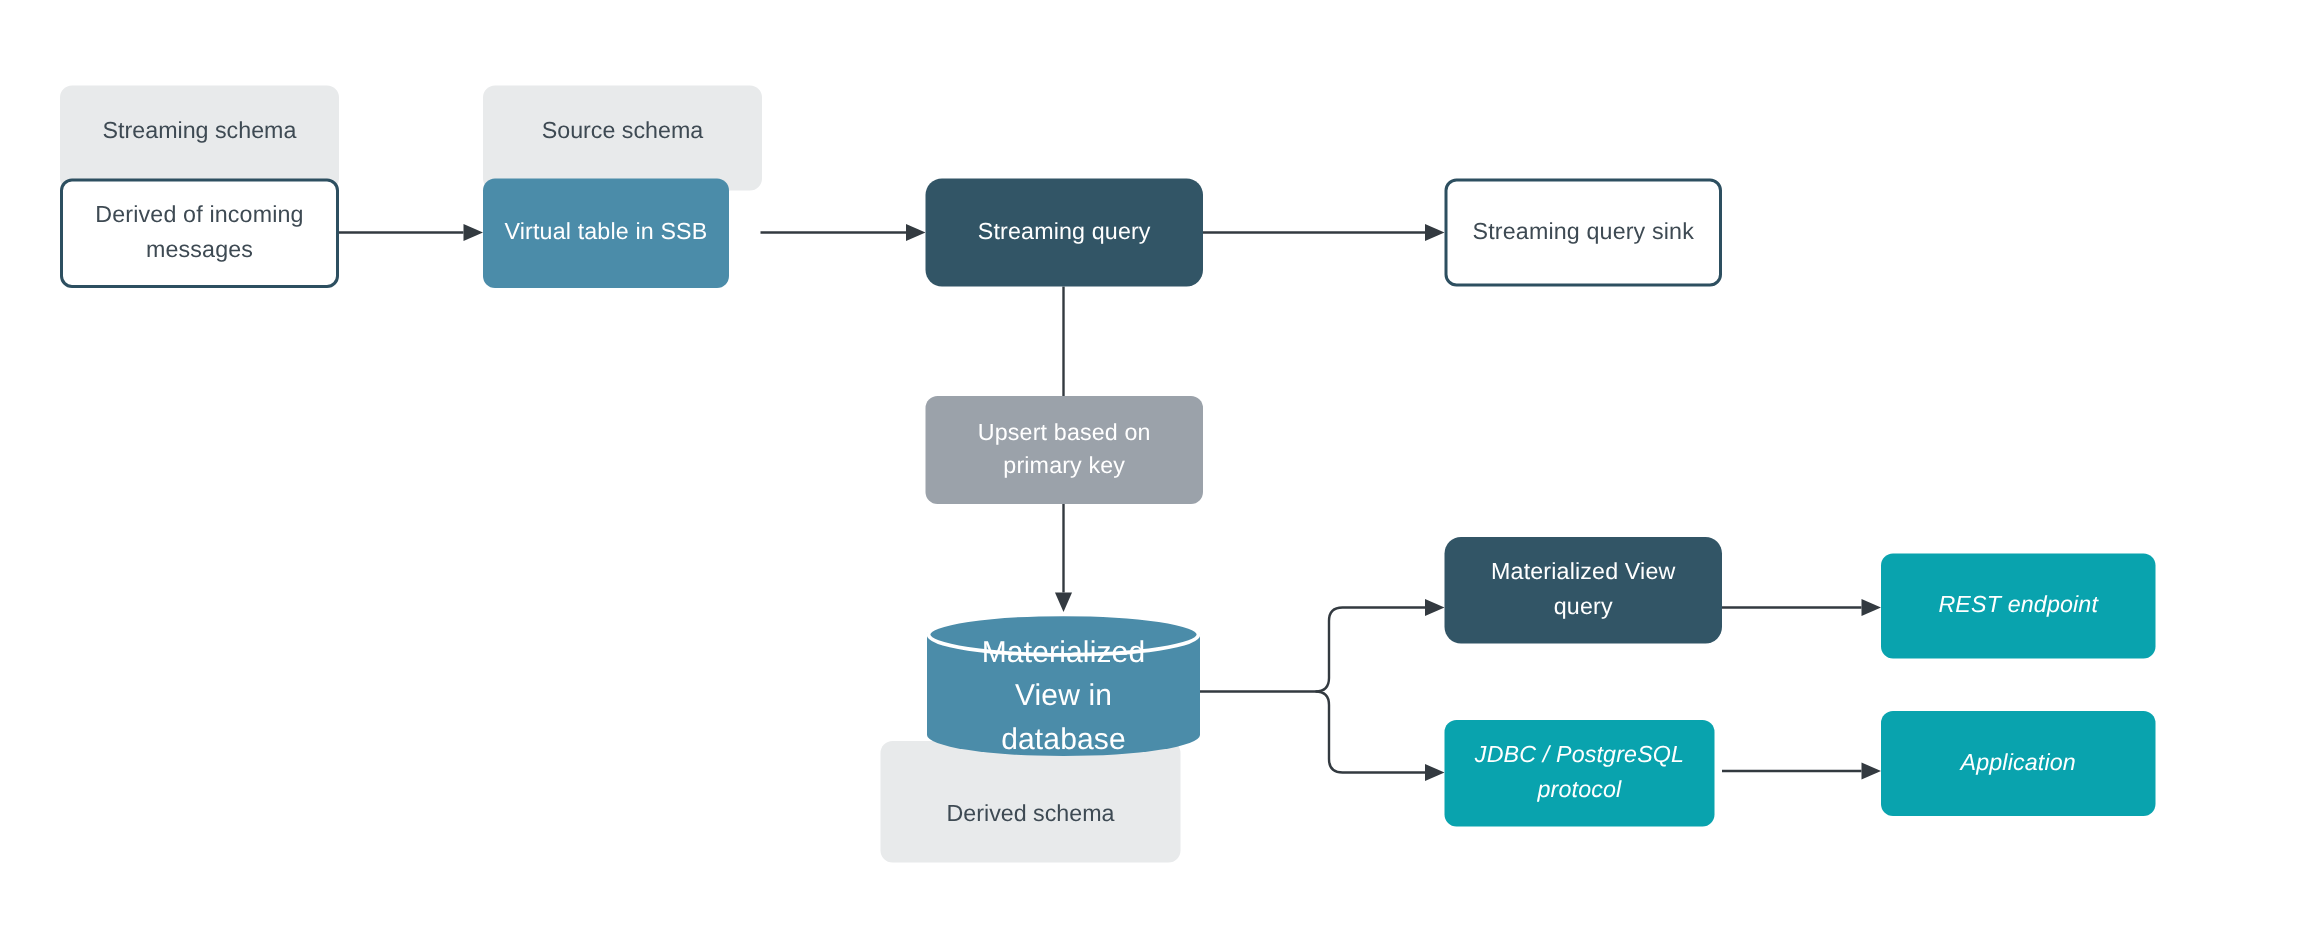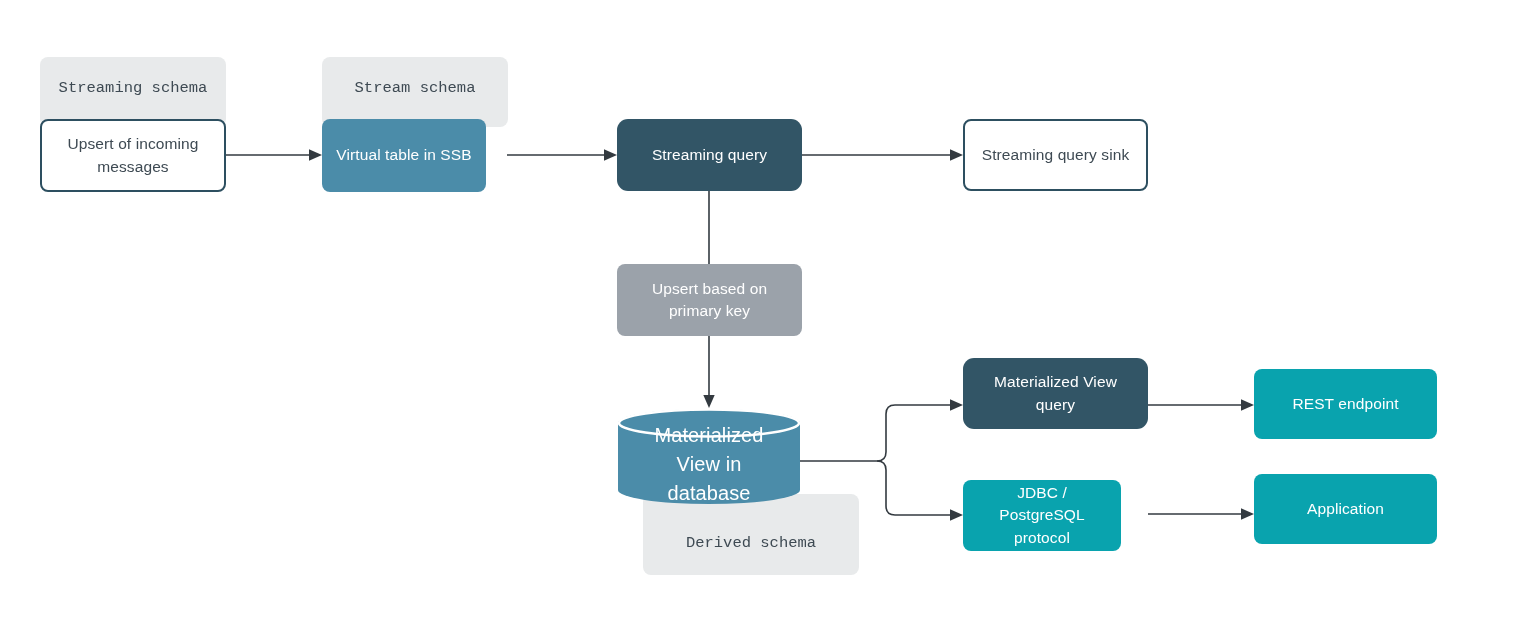--- a/index.html
+++ b/index.html
@@ -14,32 +14,32 @@
     --text-dark:#3E4A53;
     --text-light:#ffffff;
   }
   *{margin:0;padding:0;box-sizing:border-box;}
   body{background:#fff;font-family:"Liberation Sans","DejaVu Sans",sans-serif;}
   .canvas{
     position:relative;width:1534px;height:617px;background:var(--bg);overflow:hidden;
   }
   .card{
     position:absolute;background:var(--gray-card);border-radius:8px;z-index:1;
-    color:var(--text-dark);font-size:15.5px;text-align:center;font-family:Liberation Mono, monospace;
+    color:var(--text-dark);font-size:15.5px;text-align:center;
   }
   .card .card-label{position:absolute;left:0;right:0;display:flex;align-items:center;justify-content:center;}
   svg.overlay{position:absolute;left:0;top:0;z-index:2;pointer-events:none;}
   .node{
     position:absolute;z-index:3;border-radius:8px;display:flex;align-items:center;justify-content:center;
     text-align:center;font-size:15.5px;line-height:1.45;padding:4px 13px;letter-spacing:.1px;
   }
   .node.white{background:#fff;border:2px solid var(--outline);color:var(--text-dark);padding:4px 6px;}
   .node.teal{background:var(--teal-medium);color:var(--text-light);}
   .node.dark{background:var(--teal-dark);color:var(--text-light);border-radius:11px;}
-  .node.cyan{background:var(--cyan);color:var(--text-light);}
+  .node.cyan{background:var(--cyan);color:var(--text-light);font-style:italic;}
   .node.gray{background:var(--gray-node);color:var(--text-light);}
   .cyl-label{
     position:absolute;z-index:4;display:flex;align-items:center;justify-content:center;text-align:center;
     color:var(--text-light);font-size:20px;line-height:1.45;letter-spacing:.1px;
   }
   .cyl-label span{max-width:142px;}
   .conn{stroke:var(--connector);stroke-width:1.6;fill:none;}
   .arrow{fill:var(--connector);stroke:none;}
   .cyl-body{fill:var(--teal-medium);}
   .cyl-top{fill:var(--teal-medium);stroke:#ffffff;stroke-width:2.5;}
@@ -47,24 +47,24 @@
 </head>
 <body>
 
 <div class="canvas">
 
   <div class="card" style="left:40px;top:57px;width:186px;height:70px">
     <span class="card-label" style="top:0;height:62px">Streaming schema</span>
   </div>
 
   <div class="card" style="left:322px;top:57px;width:186px;height:70px">
-    <span class="card-label" style="top:0;height:62px">Stream schema</span>
+    <span class="card-label" style="top:0;height:62px">Source schema</span>
   </div>
 
-  <div class="card" style="left:643px;top:494px;width:216px;height:81px">
+  <div class="card" style="left:587px;top:494px;width:200px;height:81px">
     <span class="card-label" style="top:16px;bottom:0">Derived schema</span>
   </div>
 
   <svg class="overlay" width="1534" height="617" viewBox="0 0 1534 617">
 
     <path class="conn" d="M226 155 H309"></path>
     <path class="arrow" d="M322 155 L309 149.3 L309 160.7 Z"></path>
 
     <path class="conn" d="M507 155 H604"></path>
     <path class="arrow" d="M617 155 L604 149.3 L604 160.7 Z"></path>
@@ -86,21 +86,21 @@
     <path class="arrow" d="M1254 405 L1241 399.3 L1241 410.7 Z"></path>
 
     <path class="conn" d="M1148 514 H1241"></path>
     <path class="arrow" d="M1254 514 L1241 508.3 L1241 519.7 Z"></path>
 
     <path class="cyl-body" d="M618 423 L618 490 A91 14 0 0 0 800 490 L800 423 A91 14 0 0 0 618 423 Z"></path>
     <ellipse class="cyl-top" cx="709" cy="423" rx="90" ry="13.5"></ellipse>
   </svg>
 
   <div class="node white" style="left:40px;top:119px;width:186px;height:73px">
-    <span>Upsert of incoming messages</span>
+    <span>Derived of incoming messages</span>
   </div>
 
   <div class="node teal" style="left:322px;top:119px;width:164px;height:73px">
     <span>Virtual table in SSB</span>
   </div>
 
   <div class="node dark" style="left:617px;top:119px;width:185px;height:72px">
     <span>Streaming query</span>
   </div>
 
@@ -117,21 +117,21 @@
   </div>
 
   <div class="node dark" style="left:963px;top:358px;width:185px;height:71px">
     <span>Materialized View query</span>
   </div>
 
   <div class="node cyan" style="left:1254px;top:369px;width:183px;height:70px">
     <span>REST endpoint</span>
   </div>
 
-  <div class="node cyan" style="left:963px;top:480px;width:158px;height:71px">
+  <div class="node cyan" style="left:963px;top:480px;width:180px;height:71px">
     <span>JDBC / PostgreSQL protocol</span>
   </div>
 
   <div class="node cyan" style="left:1254px;top:474px;width:183px;height:70px">
     <span>Application</span>
   </div>
 
 </div>
 
 </body></html>

